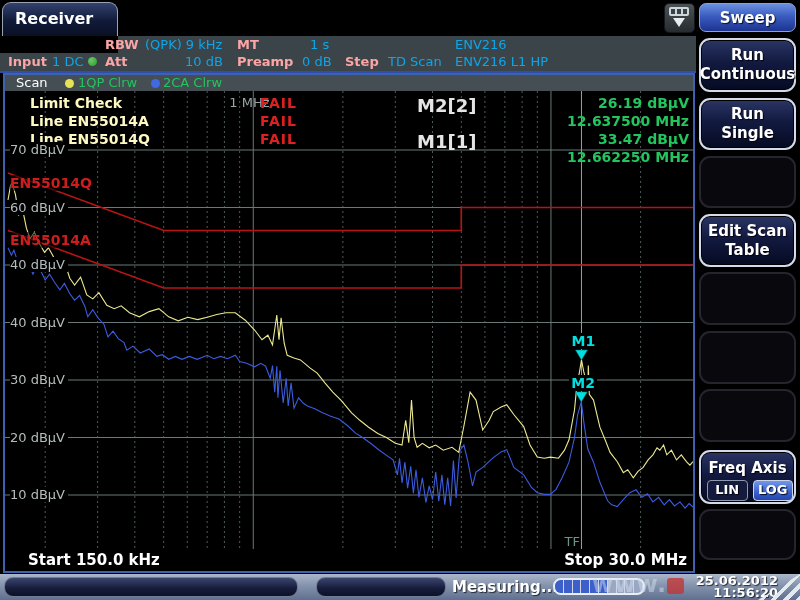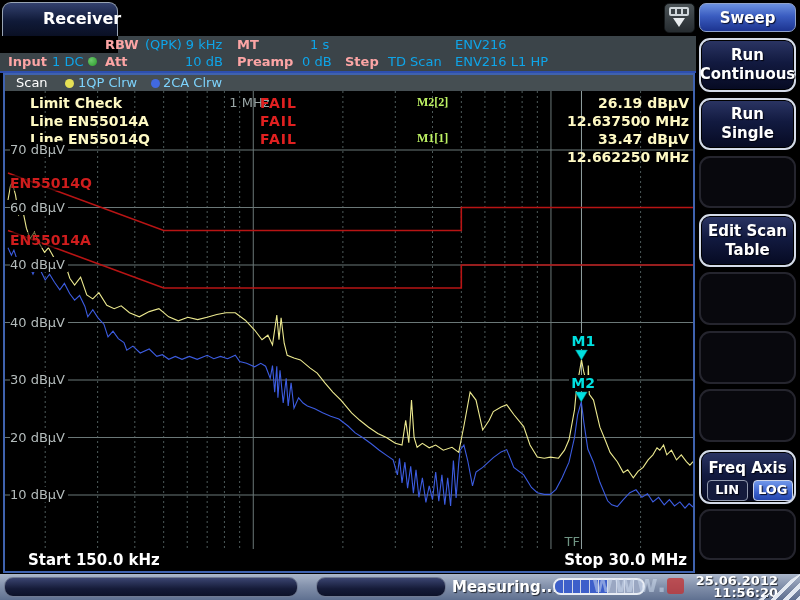--- a/index.html
+++ b/index.html
@@ -2,50 +2,50 @@
 <html><head>
 <meta charset="utf-8">
 <style>
   html,body{margin:0;padding:0;background:#222;}
   .screen{position:relative;width:800px;height:600px;background:#000;overflow:hidden;
           font-family:"DejaVu Sans","Liberation Sans",sans-serif;-webkit-font-smoothing:none;}
   .abs{position:absolute;}
   
   .tab{left:2px;top:2px;width:116px;height:34px;border:1px solid #98a4b4;border-bottom:none;
        border-radius:9px 9px 0 0;background:linear-gradient(180deg,#33416e 0%,#101a38 55%,#0a1024 100%);
-       color:#fff;font-weight:bold;font-size:16px;line-height:32px;padding-left:40px;box-sizing:border-box;}
+       color:#fff;font-weight:bold;font-size:16px;line-height:32px;padding-left:12px;box-sizing:border-box;}
   .more-btn{left:664px;top:3px;width:29px;height:28px;background:linear-gradient(180deg,#4a5256,#262c30);
        border:1px solid #14181a;border-radius:5px;}
   .more-chip{position:absolute;left:4px;top:3px;width:20px;height:9px;background:#cfd6da;border-radius:2px;
        display:flex;gap:2px;align-items:center;padding-left:2px;box-sizing:border-box;}
   .more-chip i{display:block;width:4px;height:5px;background:#3a4246;}
   .more-tri{position:absolute;left:8px;top:14px;width:0;height:0;border-left:6px solid transparent;
        border-right:6px solid transparent;border-top:9px solid #e8ecee;}
   
   .hrow1{left:118px;top:36px;width:578px;height:17px;background:#3b4449;}
   .hrow2{left:0;top:53px;width:696px;height:18px;background:#3b4449;}
   .hk{position:absolute;color:#fca5a5;font-weight:bold;font-size:13px;top:1px;}
   .hv{position:absolute;color:#0ea5e9;font-size:13px;top:1px;}
   .led{position:absolute;width:9px;height:9px;border-radius:50%;top:4px;
        background:radial-gradient(circle at 35% 35%,#6cc86c,#1d7a1d);}
   .bluebar{left:0;top:71px;width:696px;height:2px;background:#2e4fae;}
   
   .frame{left:3px;top:73px;width:692px;height:500px;border:2px solid #3f62ae;box-sizing:border-box;background:#000;}
   .scanstrip{left:5px;top:75px;width:688px;height:16px;background:#454e52;color:#fff;font-size:13px;}
   .scanstrip .t{position:absolute;top:0px;}
   .dot{position:absolute;top:4px;width:9px;height:9px;border-radius:50%;}
-  .tracename{color:#7dd3fc;}
+  .tracename{color:#22c55e;}
   
   .plot{left:5px;top:91px;width:688px;height:458px;background:#000;}
   #plot-svg{position:absolute;left:0;top:0;}
   .ov{position:absolute;white-space:nowrap;}
   .lim-label{color:#fef9c3;font-weight:bold;font-size:14px;}
   .fail{color:#e02020;font-weight:bold;font-size:14px;letter-spacing:1px;}
-  .mk-name{color:#bef264;font-weight:bold;font-size:12px;font-family:Liberation Serif, serif;}
-  .mk-val{color:#fef9c3;font-weight:bold;font-size:14px;right:4px;text-align:right;}
+  .mk-name{color:#e5e5e5;font-weight:bold;font-size:18px;}
+  .mk-val{color:#22c55e;font-weight:bold;font-size:14px;right:4px;text-align:right;}
   .ylab{position:absolute;color:#b4bcbc;font-size:13px;background:#000;padding-right:3px;}
   .gridlab{color:#9aa6a6;font-size:13px;}
   .enlab{color:#cf1d1d;font-weight:bold;font-size:14px;background:rgba(0,0,0,.55);}
   .mlab{position:absolute;color:#00e0e0;font-weight:bold;font-size:14px;background:#000;padding:0 2px;}
   .tflab{position:absolute;color:#6f9483;font-size:13px;}
   
   .axis-foot{color:#fff;font-weight:bold;font-size:15px;}
   
   .statusbar{left:0;top:574px;width:800px;height:26px;
        background:linear-gradient(180deg,#aab6ca 0%,#8492ac 45%,#5f7090 100%);}

